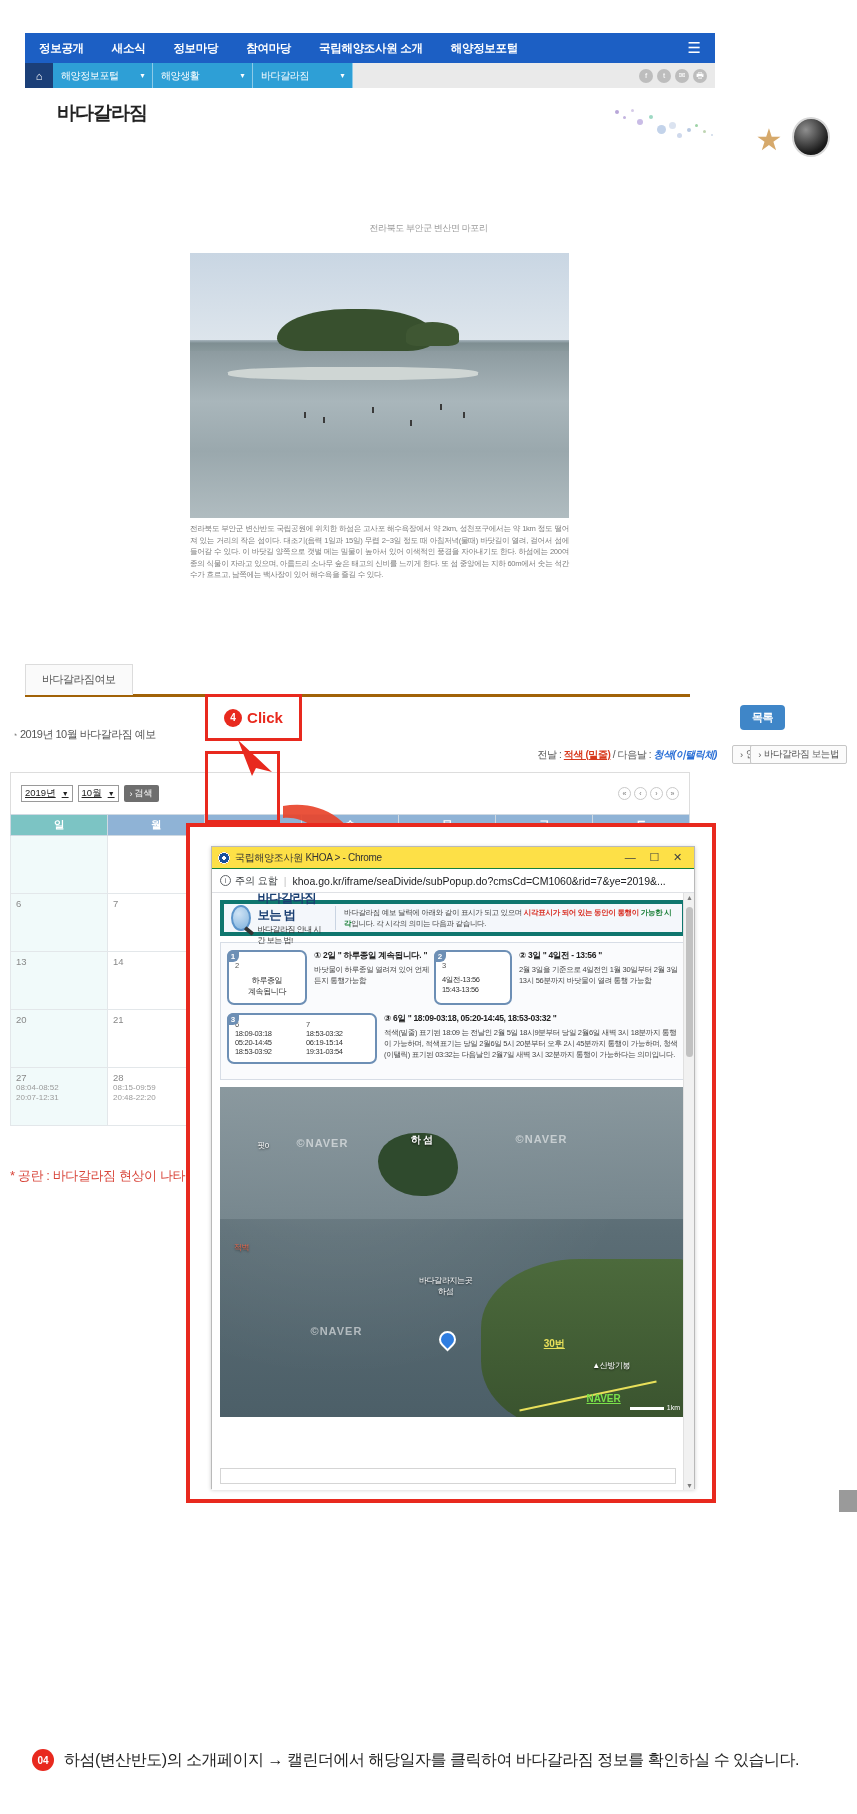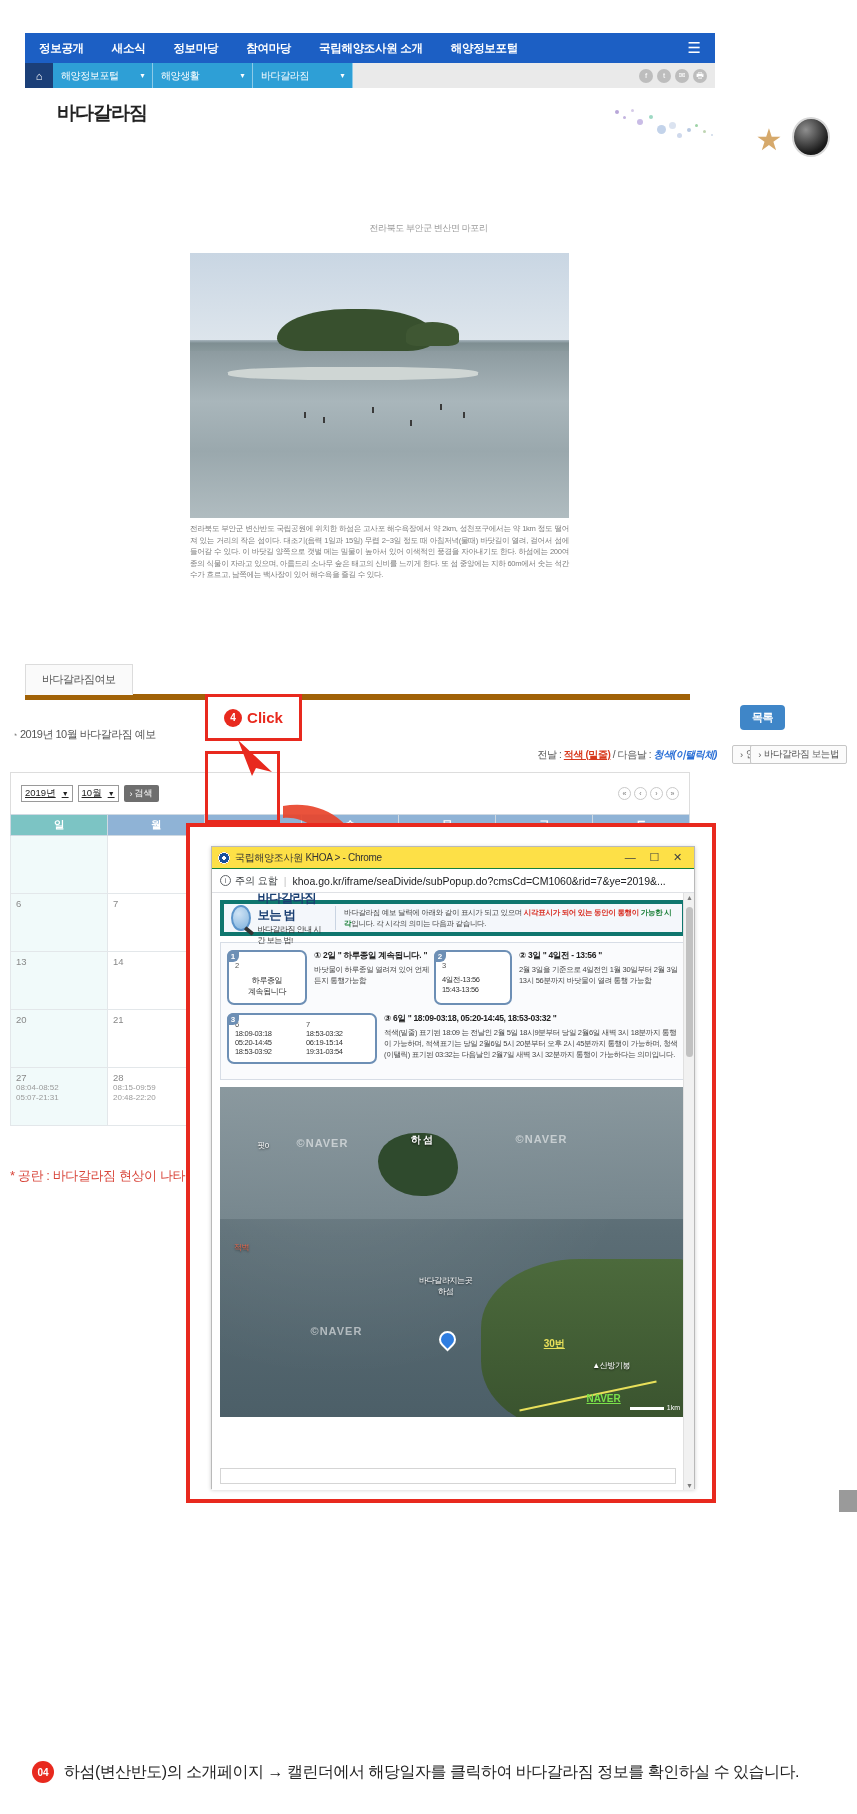--- a/index.html
+++ b/index.html
@@ -101,21 +101,21 @@
     background:#cfd6d4; border-radius:40%; }
   .photo .ppl  { position:absolute; width:2px; height:6px; background:#3a3a3a; }
 
   .desc {
     position:absolute; left:190px; top:523px; width:379px;
     font-size:7.6px; line-height:11.5px; color:#7c7c7c; letter-spacing:-0.3px;
     text-align:justify;
   }
 
   
-  .tabstrip { position:absolute; left:25px; top:663px; width:665px; border-bottom:6px solid #a16207; }
+  .tabstrip { position:absolute; left:25px; top:663px; width:665px; border-bottom:3px solid #a16207; }
   .tab {
     display:inline-block; padding:7px 16px; font-size:11px; color:#555;
     background:#fafafa; border:1px solid #dcdcdc; border-bottom:1px solid #fafafa;
     letter-spacing:-0.5px; position:relative; top:1px;
   }
 
   
   .btn-list {
     position:absolute; right:72px; top:705px; width:45px; height:25px;
     background:#3f86c8; color:#fff; border-radius:4px;
@@ -298,21 +298,21 @@
   .mp-pin { position:absolute; left:47%; top:74%; width:17px; height:17px; border-radius:50% 50% 50% 0;
     background:#2f7de0; transform:rotate(-45deg); border:2px solid #fff; }
   .mp-green { position:absolute; color:#7ae14a; font-size:10px; font-weight:bold;text-decoration:underline; }
   .mp-scale { position:absolute; right:6px; bottom:6px; color:#fff; font-size:7px; }
   .mp-scale .bar { display:inline-block; width:34px; height:3px; background:#fff; vertical-align:middle; margin-right:3px;}
 
   .pw-bottom { position:absolute; left:8px; right:18px; bottom:6px; height:16px; border:1px solid #d5d5d5; background:#fff;}
 
   
   .cap {
-    position:absolute; left:32px; top:1749px; display:flex; align-items:center; gap:10px;margin-top:12px;
+    position:absolute; left:32px; top:1749px; display:flex; align-items:center; gap:10px;
   }
   .cap .num {
     width:22px; height:22px; border-radius:50%; background:#e8291e; color:#fff;
     font-size:10px; font-weight:bold; display:flex; align-items:center; justify-content:center;
   }
   .cap .txt { font-size:16px; color:#222; letter-spacing:-0.5px; }
   .greyblock { position:absolute; right:0; top:1490px; width:18px; height:22px; background:#9a9a9a; }
 </style>
 </head>
 <body>
@@ -535,21 +535,21 @@
               <span class="dnum">25</span>
             </td>
             <td>
               <span class="dnum">26</span>
             </td>
           </tr>
           <tr>
             <td class="sun">
               <span class="dnum">27</span>
               <span class="tm">08:04-08:52</span>
-              <span class="tm">05:07-21:31</span>
+              <span class="tm">20:07-12:31</span>
             </td>
             <td>
               <span class="dnum">28</span>
               <span class="tm">08:15-09:59</span>
               <span class="tm">20:48-22:20</span>
             </td>
             <td>
               <span class="dnum">29</span>
             </td>
             <td>

